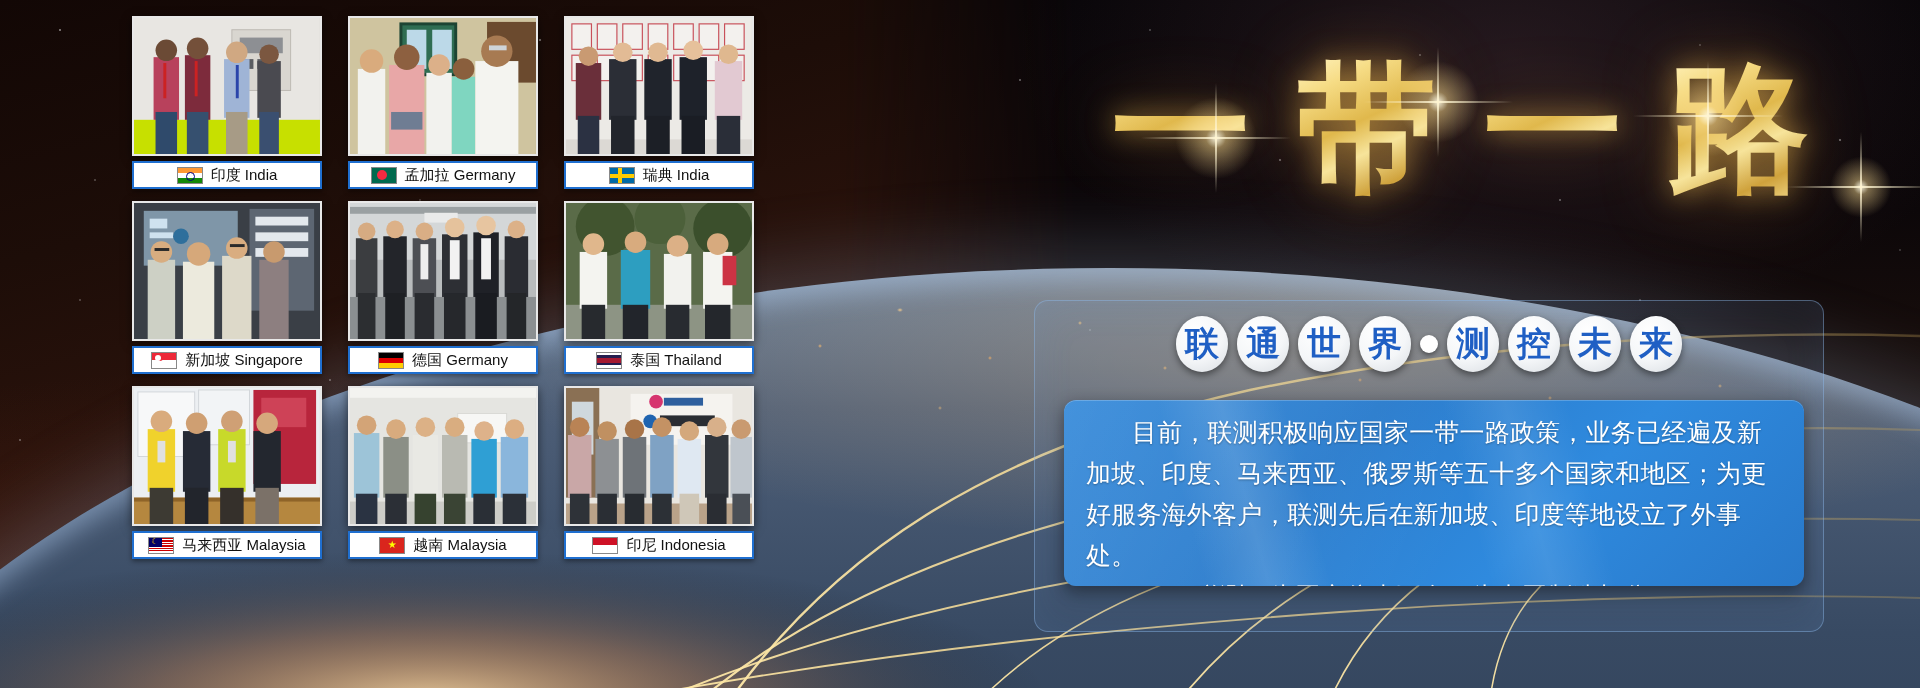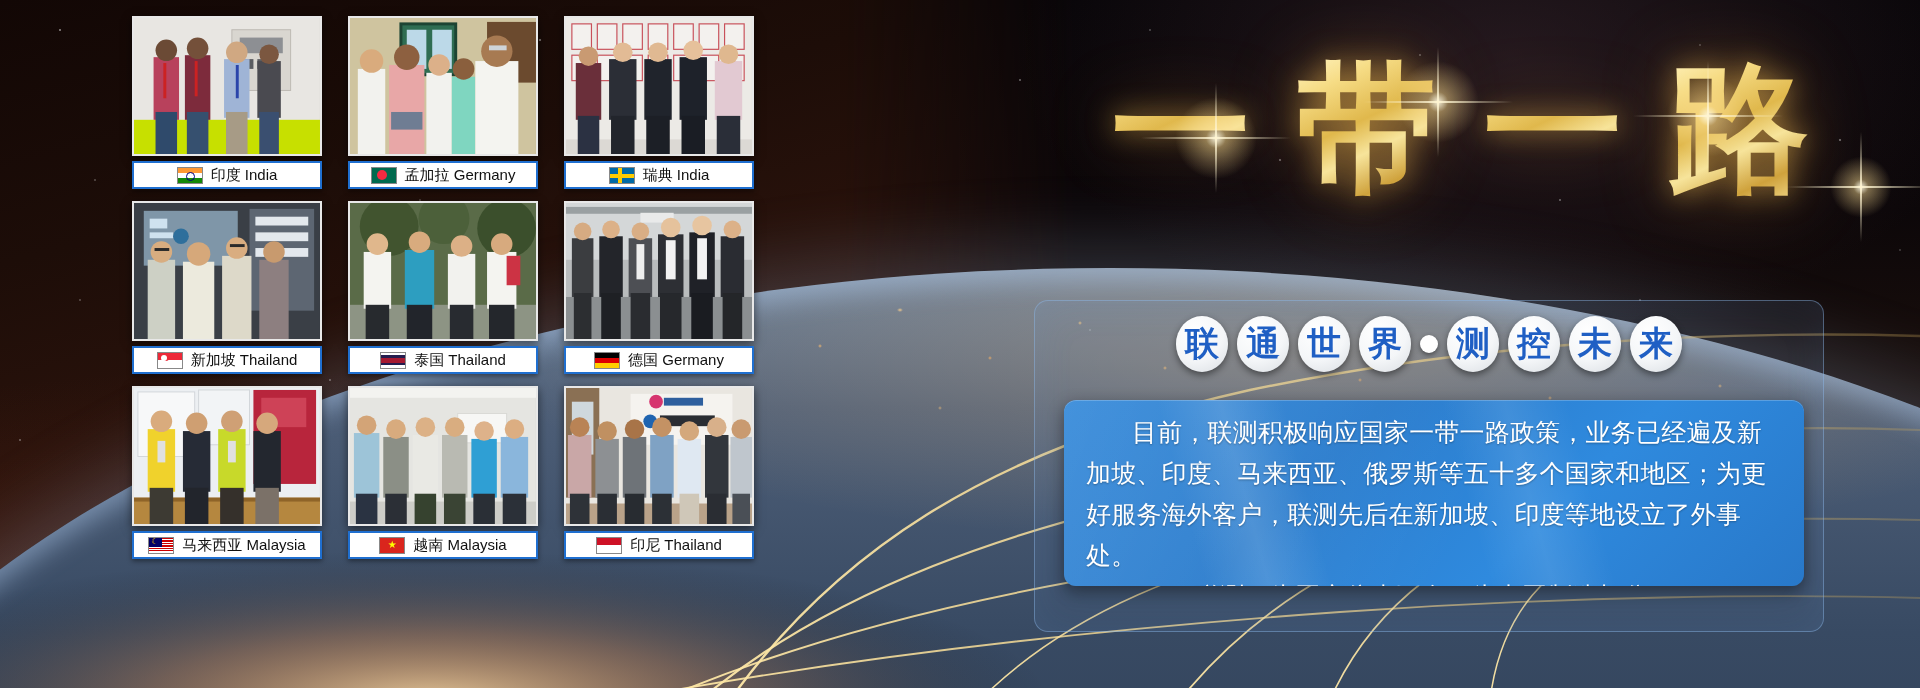--- a/index.html
+++ b/index.html
@@ -449,52 +449,21 @@
               <circle cx="105" cy="46" r="11" fill="#d9ad80"></circle>
             <rect x="128" y="58" width="30" height="82" fill="#8d7f80"></rect>
               <circle cx="143" cy="50" r="11" fill="#c89a6e"></circle>
             <rect x="21" y="46" width="15" height="3" fill="#2a2a2a"></rect>
             <rect x="98" y="42" width="15" height="3" fill="#2a2a2a"></rect>
           </g>
         </svg>
       </div>
       <div class="label">
         <span class="flag f-singapore"></span>
-        <span class="ltext">新加坡 Thailand</span>
-      </div>
-    </div>
-
-    <div class="cell">
-      <div class="photo">
-        <svg class="scene" viewBox="0 0 190 140" preserveAspectRatio="none">
-          <rect width="190" height="140" fill="#5a6b48"></rect>
-          <circle cx="40" cy="24" r="30" fill="#41542f"></circle>
-          <circle cx="96" cy="16" r="26" fill="#4c603a"></circle>
-          <circle cx="160" cy="26" r="30" fill="#3b4f2c"></circle>
-          <rect x="0" y="104" width="190" height="36" fill="#8d9484"></rect>
-          <g>
-            <rect x="14" y="50" width="28" height="58" fill="#f4f4f0"></rect>
-              <circle cx="28" cy="42" r="11" fill="#e0b78c"></circle>
-            <rect x="16" y="104" width="24" height="36" fill="#272a2e"></rect>
-            <rect x="56" y="48" width="30" height="60" fill="#2d9ec0"></rect>
-              <circle cx="71" cy="40" r="11" fill="#d8ab7e"></circle>
-            <rect x="58" y="104" width="26" height="36" fill="#22252b"></rect>
-            <rect x="100" y="52" width="28" height="56" fill="#f2f2ee"></rect>
-              <circle cx="114" cy="44" r="11" fill="#dcb086"></circle>
-            <rect x="102" y="104" width="24" height="36" fill="#282b30"></rect>
-            <rect x="140" y="50" width="30" height="58" fill="#f4f4f0"></rect>
-              <circle cx="155" cy="42" r="11" fill="#d7aa7e"></circle>
-            <rect x="142" y="104" width="26" height="36" fill="#24272c"></rect>
-            <rect x="160" y="54" width="14" height="30" fill="#cc3344"></rect>
-          </g>
-        </svg>
-      </div>
-      <div class="label">
-        <span class="flag f-thailand"></span>
-        <span class="ltext">泰国 Thailand</span>
+        <span class="ltext">新加坡 Singapore</span>
       </div>
     </div>
 
     <div class="cell">
       <div class="photo">
         <svg class="scene" viewBox="0 0 190 140" preserveAspectRatio="none">
           <rect width="190" height="140" fill="#b9bcbd"></rect>
           <rect x="0" y="0" width="190" height="58" fill="#d4d7d8"></rect>
           <rect x="0" y="4" width="190" height="7" fill="#9aa0a2"></rect>
           <rect x="76" y="10" width="34" height="10" fill="#e9eaea"></rect>
@@ -526,20 +495,51 @@
       </div>
       <div class="label">
         <span class="flag f-germany"></span>
         <span class="ltext">德国 Germany</span>
       </div>
     </div>
 
     <div class="cell">
       <div class="photo">
         <svg class="scene" viewBox="0 0 190 140" preserveAspectRatio="none">
+          <rect width="190" height="140" fill="#5a6b48"></rect>
+          <circle cx="40" cy="24" r="30" fill="#41542f"></circle>
+          <circle cx="96" cy="16" r="26" fill="#4c603a"></circle>
+          <circle cx="160" cy="26" r="30" fill="#3b4f2c"></circle>
+          <rect x="0" y="104" width="190" height="36" fill="#8d9484"></rect>
+          <g>
+            <rect x="14" y="50" width="28" height="58" fill="#f4f4f0"></rect>
+              <circle cx="28" cy="42" r="11" fill="#e0b78c"></circle>
+            <rect x="16" y="104" width="24" height="36" fill="#272a2e"></rect>
+            <rect x="56" y="48" width="30" height="60" fill="#2d9ec0"></rect>
+              <circle cx="71" cy="40" r="11" fill="#d8ab7e"></circle>
+            <rect x="58" y="104" width="26" height="36" fill="#22252b"></rect>
+            <rect x="100" y="52" width="28" height="56" fill="#f2f2ee"></rect>
+              <circle cx="114" cy="44" r="11" fill="#dcb086"></circle>
+            <rect x="102" y="104" width="24" height="36" fill="#282b30"></rect>
+            <rect x="140" y="50" width="30" height="58" fill="#f4f4f0"></rect>
+              <circle cx="155" cy="42" r="11" fill="#d7aa7e"></circle>
+            <rect x="142" y="104" width="26" height="36" fill="#24272c"></rect>
+            <rect x="160" y="54" width="14" height="30" fill="#cc3344"></rect>
+          </g>
+        </svg>
+      </div>
+      <div class="label">
+        <span class="flag f-thailand"></span>
+        <span class="ltext">泰国 Thailand</span>
+      </div>
+    </div>
+
+    <div class="cell">
+      <div class="photo">
+        <svg class="scene" viewBox="0 0 190 140" preserveAspectRatio="none">
           <rect width="190" height="140" fill="#eceff2"></rect>
           <rect x="4" y="4" width="58" height="66" fill="#f7f8f9" stroke="#d2d6da"></rect>
           <rect x="66" y="2" width="52" height="56" fill="#f2f4f6" stroke="#d2d6da"></rect>
           <rect x="122" y="2" width="64" height="96" fill="#b8253c"></rect>
           <rect x="130" y="10" width="46" height="30" fill="#ce4257"></rect>
           <rect x="0" y="112" width="190" height="28" fill="#b5873f"></rect>
           <rect x="0" y="112" width="190" height="4" fill="#8f6428"></rect>
           <g>
             <rect x="14" y="42" width="28" height="64" fill="#f0d22c"></rect>
               <circle cx="28" cy="34" r="11" fill="#d9ab7d"></circle>
@@ -631,21 +631,21 @@
               <circle cx="154" cy="40" r="10" fill="#d8b08a"></circle>
             <rect x="144" y="108" width="20" height="32" fill="#2a2d33"></rect>
             <rect x="168" y="50" width="22" height="62" fill="#bfc6cd"></rect>
               <circle cx="179" cy="42" r="10" fill="#c99a70"></circle>
             <rect x="170" y="108" width="18" height="32" fill="#4a4f56"></rect>
           </g>
         </svg>
       </div>
       <div class="label">
         <span class="flag f-indonesia"></span>
-        <span class="ltext">印尼 Thailand</span>
+        <span class="ltext">印尼 Indonesia</span>
       </div>
     </div>
 
   </div>
 
   <div class="title-cal">
     <span class="ch">一</span>
     <span class="ch">带</span>
     <span class="ch">一</span>
     <span class="ch">路</span>

